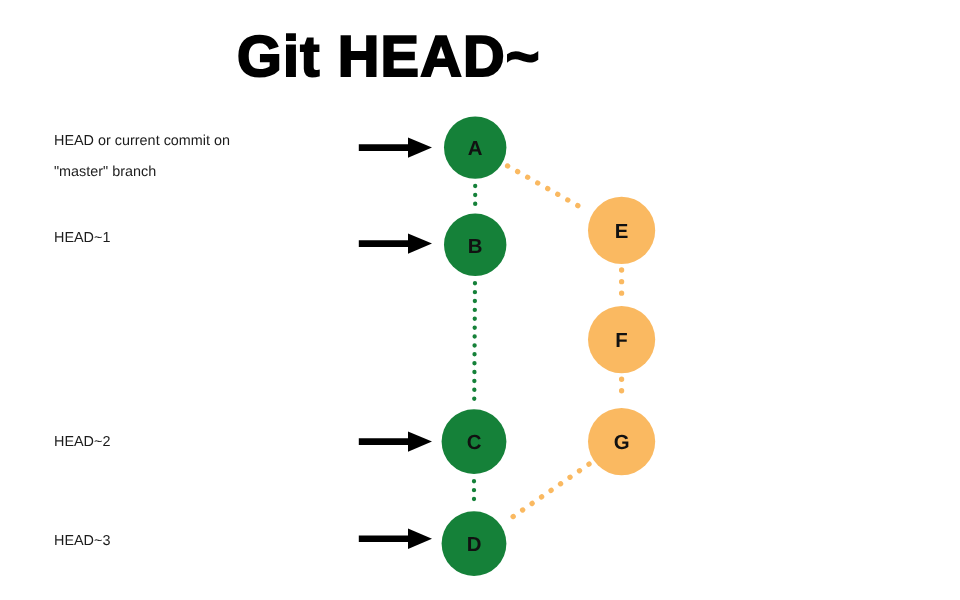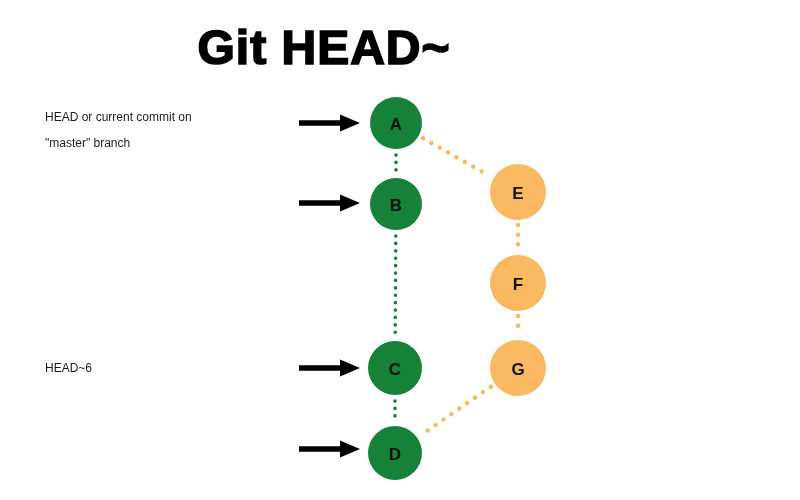--- a/index.html
+++ b/index.html
@@ -116,21 +116,23 @@
         <text x="518" y="284" class="node-label">F</text>
       </g>
       <g>
         <circle cx="518" cy="368" r="28" class="node-circle-orange"></circle>
         <text x="518" y="369" class="node-label">G</text>
       </g>
     </svg>
 
   <div class="annotation ann-0">HEAD or current commit on
 "master" branch</div>
-  <div class="annotation ann-2">HEAD~6</div>
+  <div class="annotation ann-1">HEAD~1</div>
+  <div class="annotation ann-2">HEAD~2</div>
+  <div class="annotation ann-3">HEAD~3</div>
 
   <svg class="arrow arrow-0" viewBox="0 0 64 20" aria-hidden="true">
     <line x1="2" y1="10" x2="45" y2="10" stroke="currentColor" stroke-width="5.5"></line>
     <polygon points="43,1.5 63,10 43,18.5" fill="currentColor"></polygon>
   </svg>
   <svg class="arrow arrow-1" viewBox="0 0 64 20" aria-hidden="true">
     <line x1="2" y1="10" x2="45" y2="10" stroke="currentColor" stroke-width="5.5"></line>
     <polygon points="43,1.5 63,10 43,18.5" fill="currentColor"></polygon>
   </svg>
   <svg class="arrow arrow-2" viewBox="0 0 64 20" aria-hidden="true">

